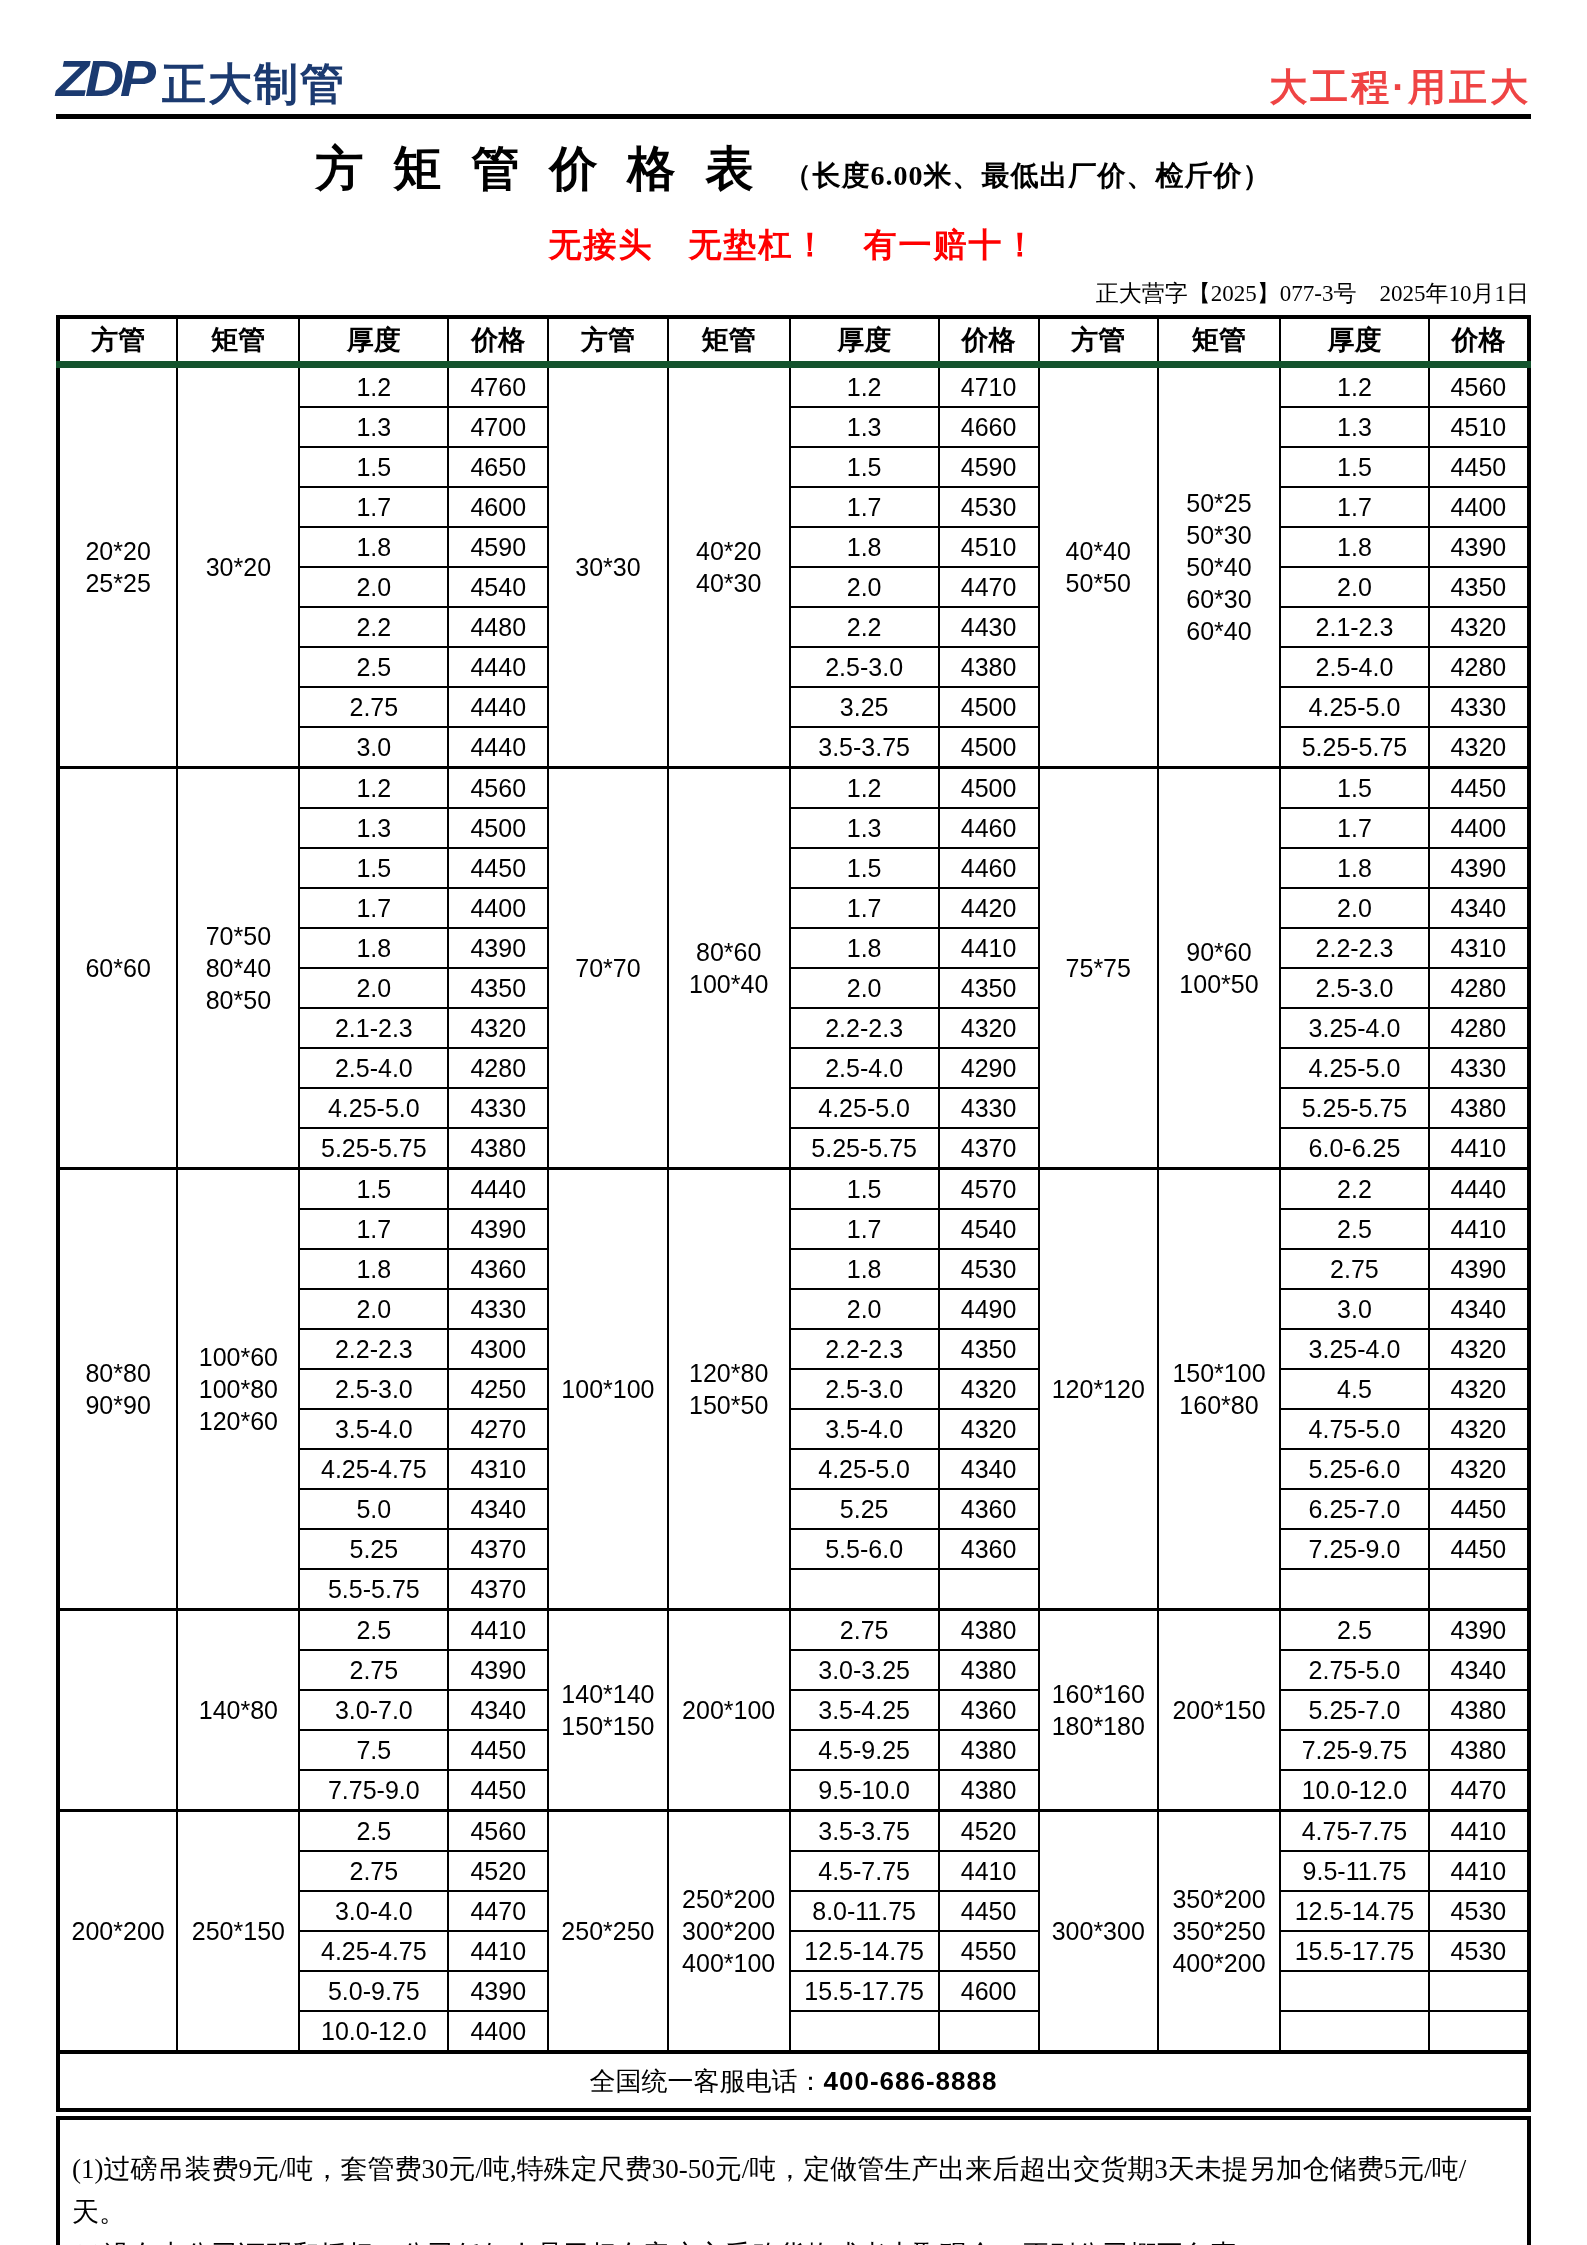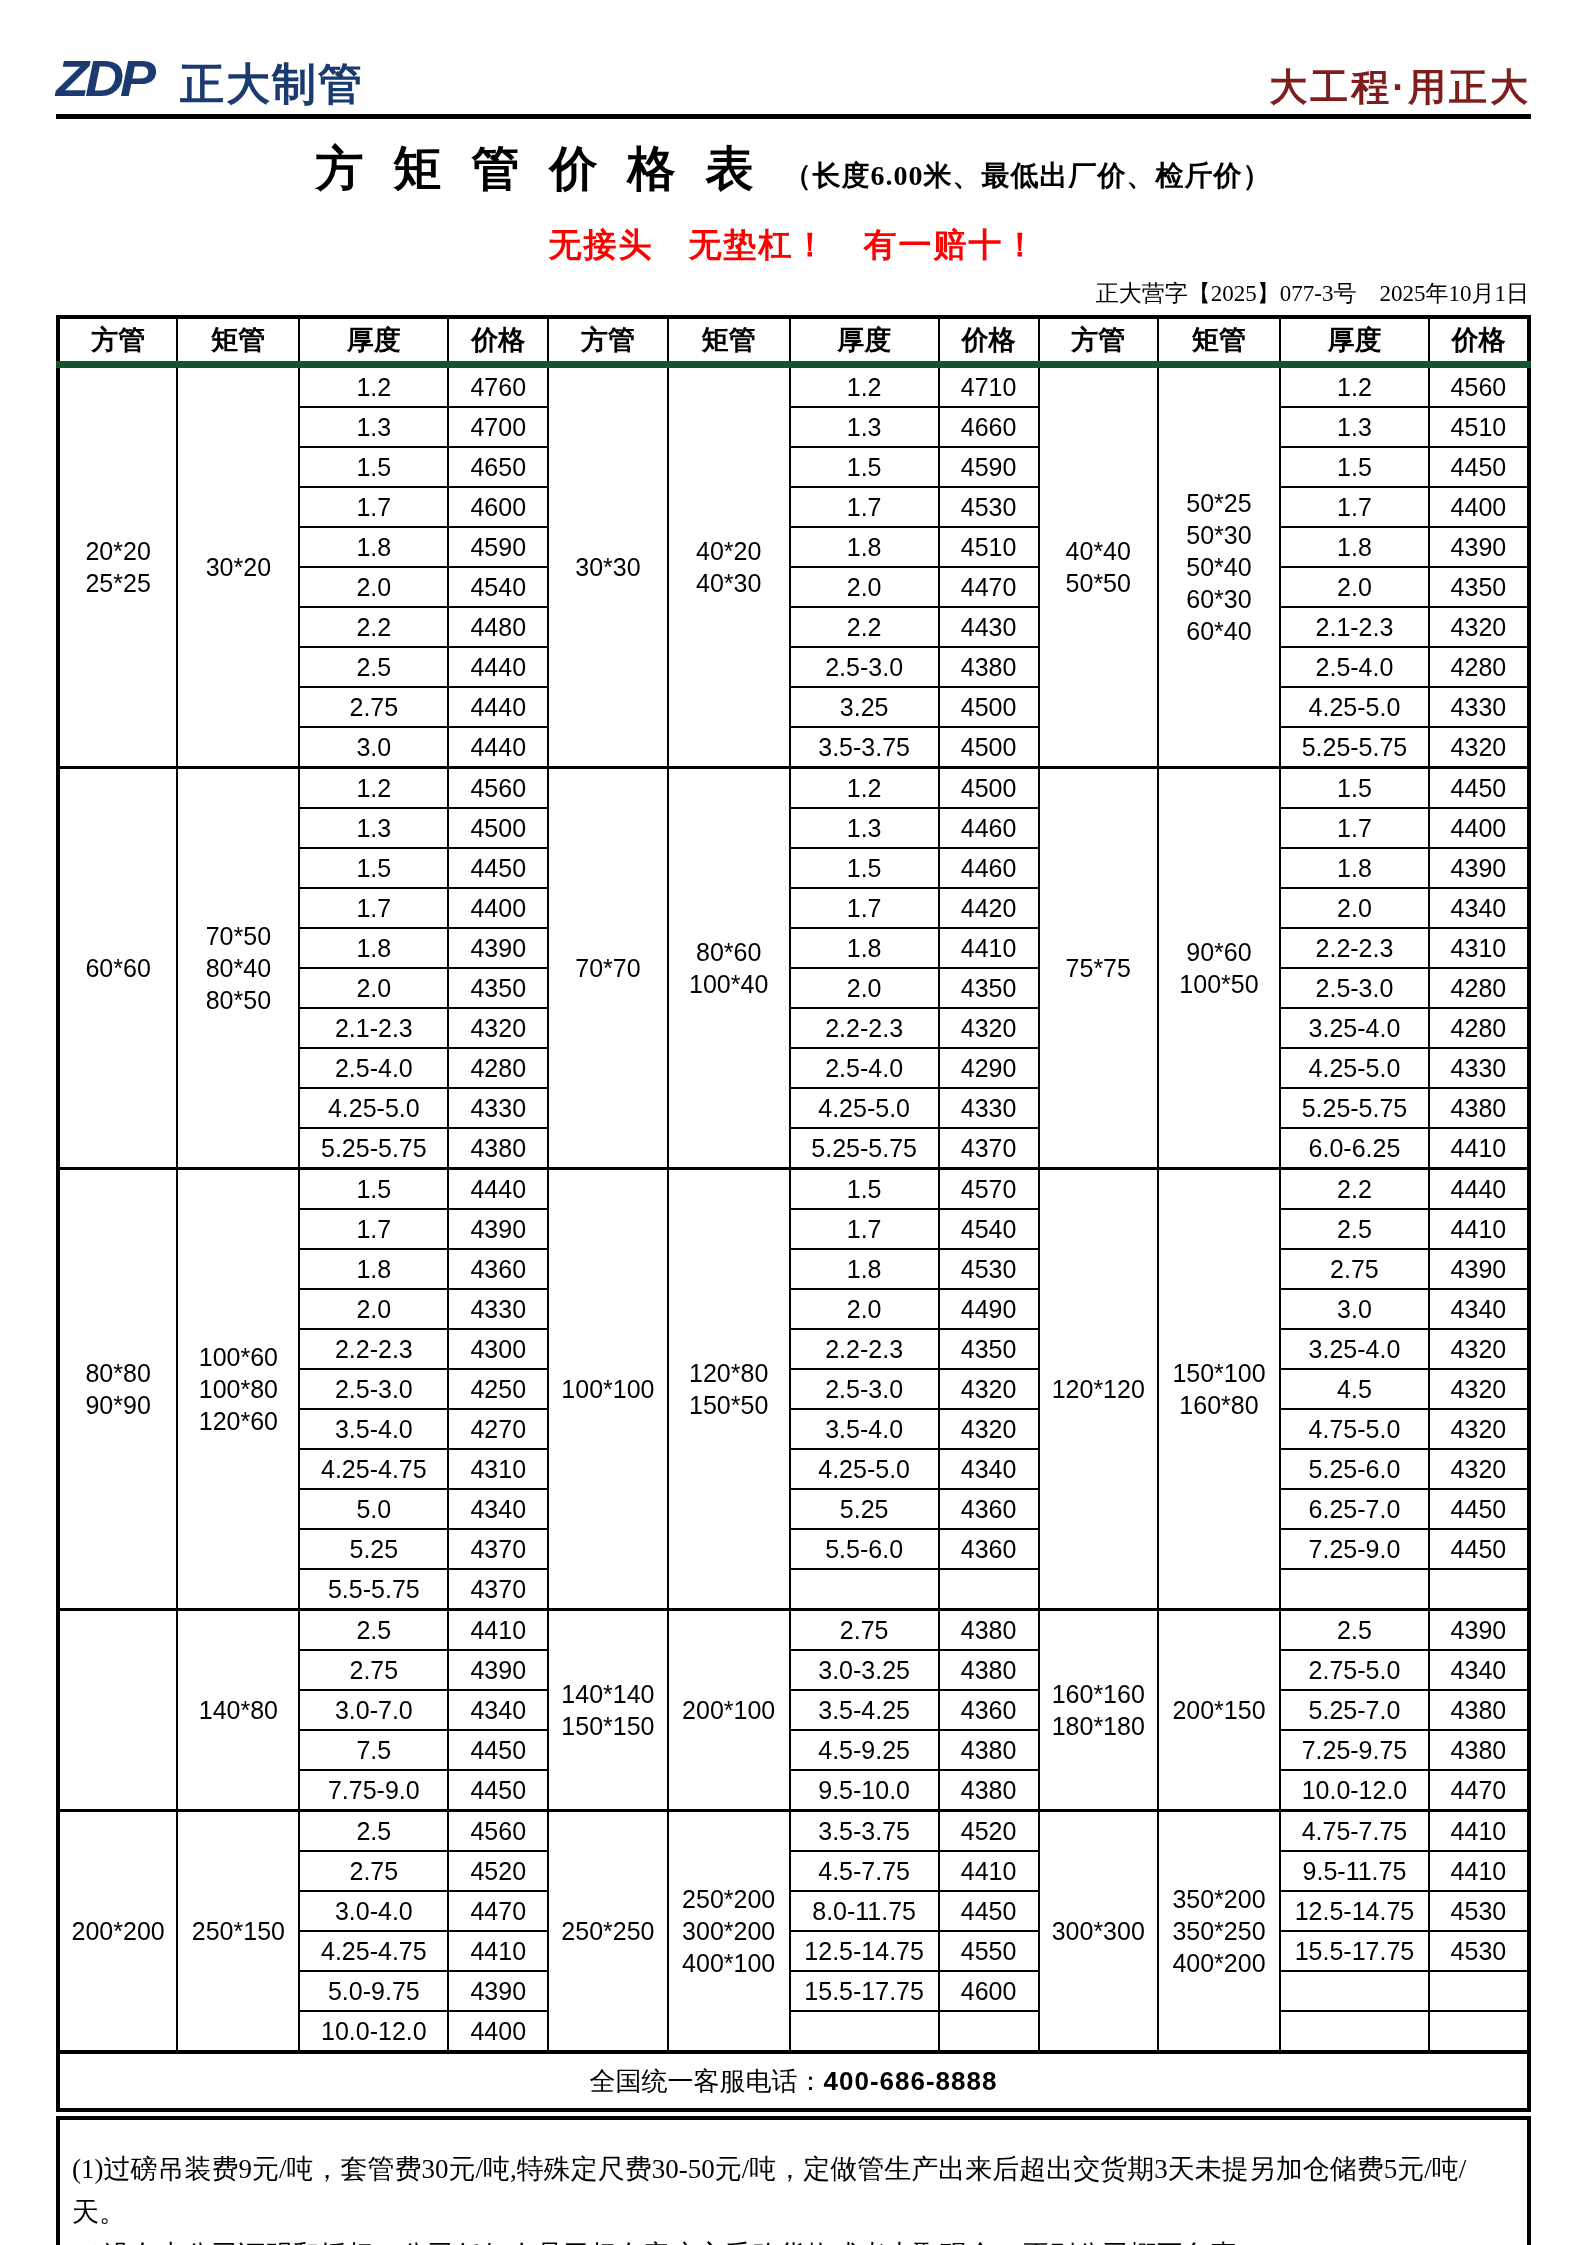--- a/index.html
+++ b/index.html
@@ -3,21 +3,21 @@
 <meta charset="utf-8">
 <style>
   html,body{margin:0;padding:0;background:#888;}
   .page{
     width:1587px;height:2245px;margin:0 auto;background:#ffffff;
     box-sizing:border-box;padding:44px 56px 0 56px;
     font-family:"Liberation Sans",sans-serif;color:#000;overflow:hidden;
   }
   
   .top-row{display:flex;justify-content:space-between;align-items:flex-end;height:62px;}
-  .brand{display:flex;align-items:flex-end;gap:28px;}
+  .brand{display:flex;align-items:flex-end;gap:10px;}
   .zdp-mark{
     font-weight:900;font-style:italic;font-size:54px;line-height:1;
     letter-spacing:-4px;transform:scaleY(.92);
   }
   .zdp-name{font-weight:900;font-size:44px;line-height:1;letter-spacing:2px;}
   .slogan{font-weight:900;font-size:38px;line-height:1;letter-spacing:3px;}
   .rule{height:5px;background:#000;margin-top:8px;}
   
   .title-line{text-align:center;margin-top:18px;white-space:nowrap;}
   .title-main{font-size:48px;font-weight:bold;letter-spacing:30px;font-family:"Liberation Serif",serif;}
@@ -61,21 +61,21 @@
 </head>
 <body>
 
 <div class="page">
 
   <div class="top-row">
     <div class="brand">
       <span class="zdp-mark" style="color: rgb(27, 58, 112);">ZDP</span>
       <span class="zdp-name" style="color: rgb(27, 58, 112);">正大制管</span>
     </div>
-    <div class="slogan" style="color: #7f1d1d;">大工程·用正大</div>
+    <div class="slogan" style="color: #ef4444;">大工程·用正大</div>
   </div>
   <div class="rule"></div>
 
   <div class="title-line">
     <span class="title-main">方矩管价格表</span><span class="title-sub">（长度6.00米、最低出厂价、检斤价）</span>
   </div>
 
   <div class="promo" style="color: rgb(255, 0, 0);">无接头　无垫杠！　有一赔十！</div>
 
   <div class="doc-line">正大营字【2025】077-3号　2025年10月1日</div>

